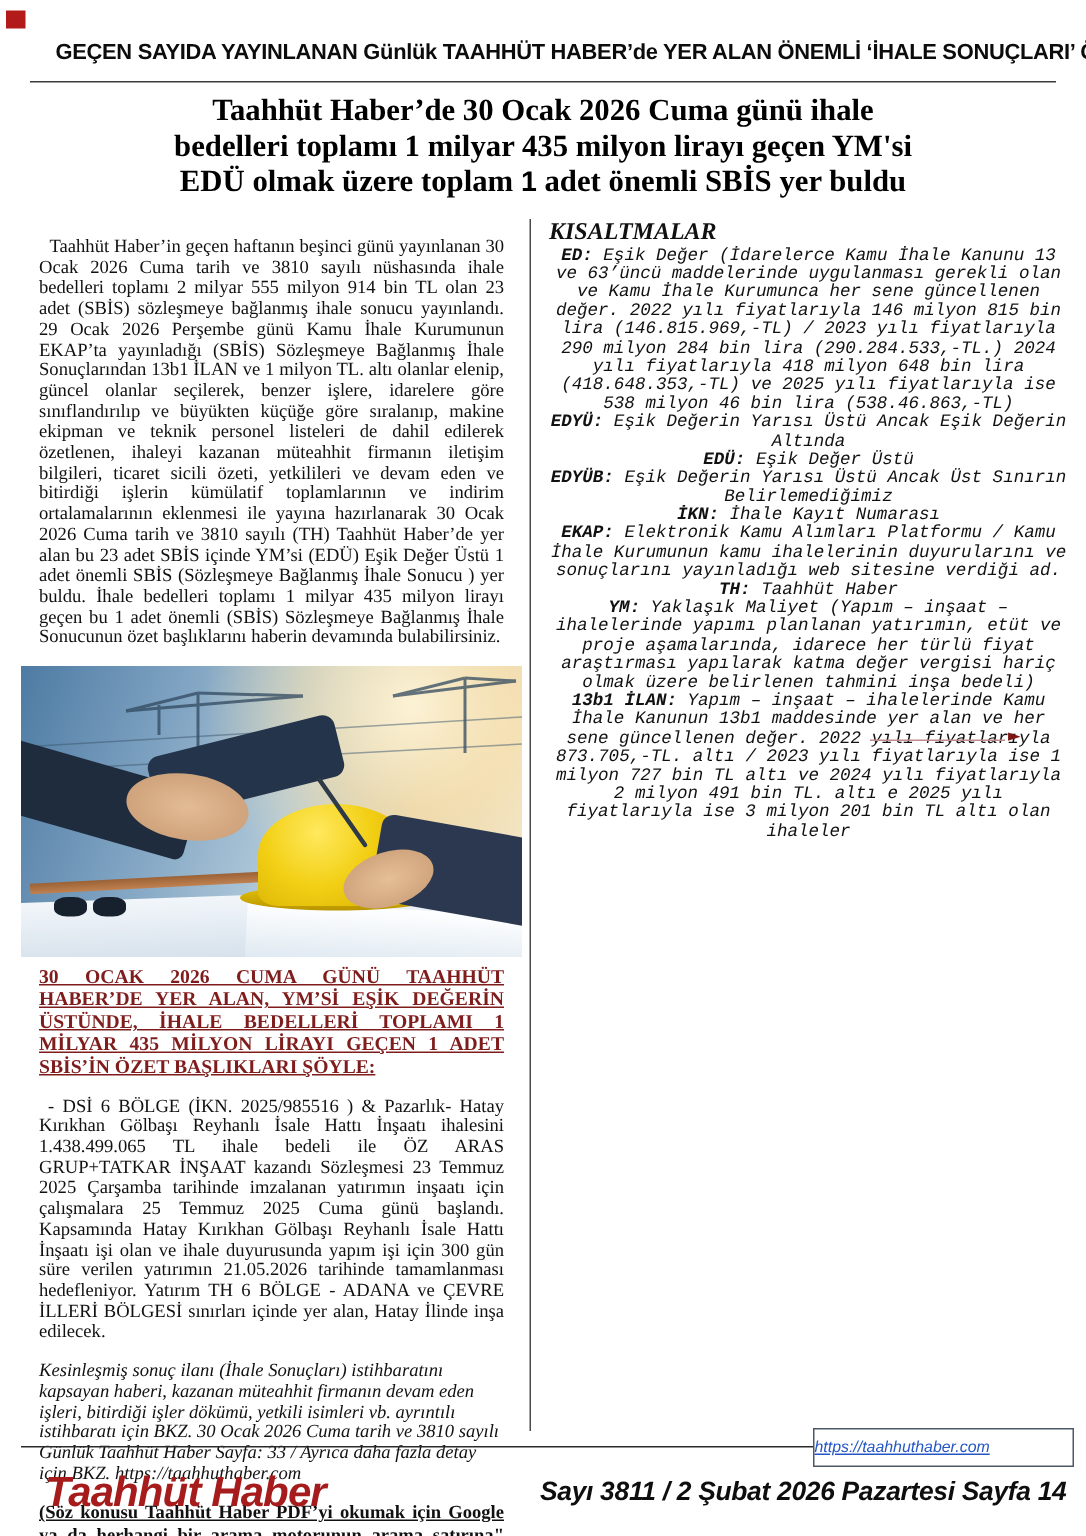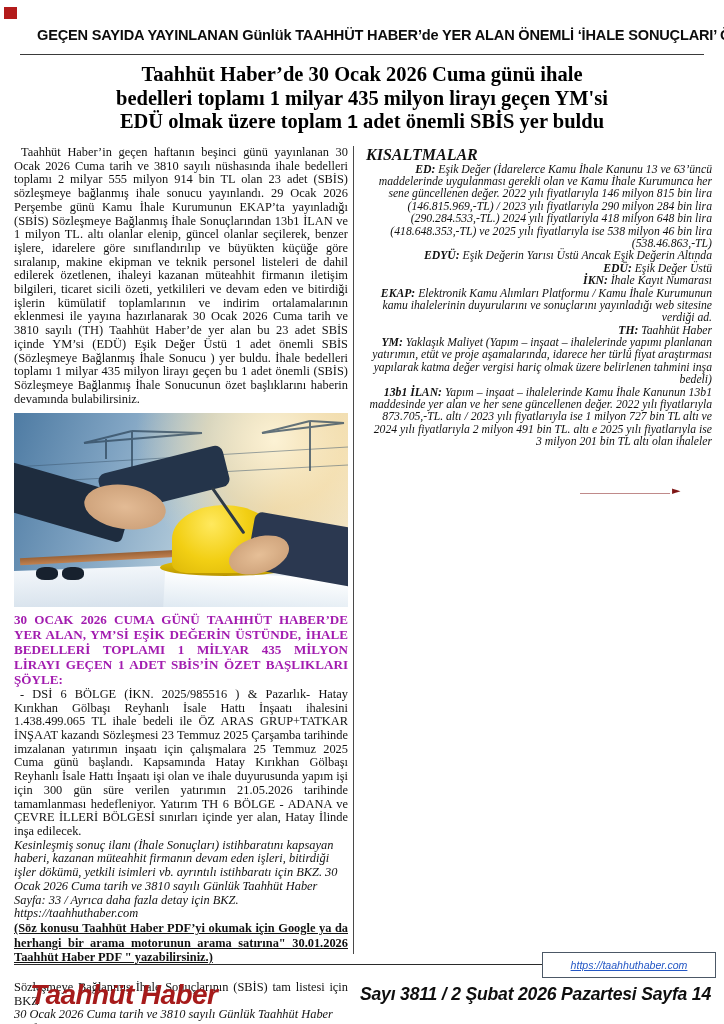--- a/index.html
+++ b/index.html
@@ -19,30 +19,30 @@
   
   .headline{
     position:absolute;top:63px;left:52px;width:620px;text-align:center;
     font-weight:bold;font-size:20.5px;line-height:23.5px;color:#000;
   }
   .headline .num-sans{font-family:"Liberation Sans", sans-serif;font-size:19px;}
   
   .col-left{position:absolute;left:14px;top:146px;width:334px;}
   .col-divider{position:absolute;left:353px;top:146px;height:808px;border-left:1.4px solid #4a4a4a;}
   .col-right{position:absolute;left:366px;top:146px;width:346px;}
-  .col-left p{margin:0;font-size:12.4px;line-height:1.105;text-align:justify;}
+  .col-left p{margin:12px;font-size:12.4px;line-height:1.105;text-align:justify;}
   .p-intro{text-indent:7px;}
-  .red-head{color:#a21caf;font-weight:bold;font-size:13.1px !important;line-height:1.14 !important;margin-top:6px !important;}
+  .red-head{color:#7f1d1d;font-weight:bold;font-size:13.1px !important;line-height:1.14 !important;margin-top:6px !important;text-decoration:underline;}
   .p-detail{text-indent:6px;}
   .p-italic{font-style:italic;text-align:left !important;}
   .p-boldline{font-weight:bold;text-decoration:underline;line-height:1.18 !important;}
   .p-list{margin-top:16px !important;}
   
   .abbr-title{margin:0;font-weight:bold;font-style:italic;font-size:16px;line-height:1.1;}
-  .abbr-item{margin:0;font-style:italic;font-size:11.7px;line-height:1.06;text-align:right;}
+  .abbr-item{margin:0;font-style:italic;font-size:11.7px;line-height:1.06;text-align:center;font-family:Liberation Mono, monospace;}
   .abbr-item .k{font-weight:bold;}
   .more-line{position:absolute;left:580px;top:493px;width:90px;border-top:1.3px solid #c08a8a;}
   .more-arrow{position:absolute;left:672px;top:484px;color:#7e1515;font-size:11px;font-family:"DejaVu Sans",sans-serif;}
   
   .photo{
     position:relative;width:334px;height:194px;margin:7px 0 6px 0;overflow:hidden;
     background:
       radial-gradient(circle at 78% 14%, rgba(255,244,214,0.95) 0%, rgba(255,228,170,0.55) 22%, rgba(255,255,255,0) 45%),
       linear-gradient(108deg,#4e7ba3 0%,#7fa3c2 28%,#aec7d8 52%,#dccfae 74%,#f6ecd4 100%);
   }
@@ -62,21 +62,21 @@
   .paper{position:absolute;left:-8px;bottom:-16px;width:360px;height:58px;background:linear-gradient(#f2f6fa,#cbd9e6);transform:rotate(-2deg);}
   .paper2{position:absolute;left:150px;bottom:-8px;width:200px;height:40px;background:linear-gradient(#ffffff,#dde8f1);transform:rotate(3deg);}
   .ruler{position:absolute;left:6px;bottom:46px;width:160px;height:7px;background:linear-gradient(#9a6236,#c08150);transform:rotate(-3deg);}
   .shades{position:absolute;left:22px;bottom:26px;width:52px;height:14px;}
   .shades:before,.shades:after{content:"";position:absolute;top:0;width:22px;height:13px;background:#17212e;border-radius:40%;}
   .shades:before{left:0;} .shades:after{left:26px;}
   
   .footer-rule{position:absolute;top:964px;left:14px;width:696px;border-top:1.7px solid #2a2a2a;}
   .link-box{
     position:absolute;top:952px;left:542px;width:172px;height:24px;background:#ffffff;
-    border:1.6px solid #4c5866;display:flex;align-items:center;justify-content:center;cursor:pointer;
+    border:1.6px solid #4c5866;display:flex;align-items:center;cursor:pointer;
   }
   .link-box span{
     font-family:"Liberation Sans", sans-serif;font-style:italic;font-size:10.6px;
     color:#2457c5;text-decoration:underline;
   }
   .logo{
     position:absolute;top:979px;left:30px;
     font-family:"Liberation Sans", sans-serif;font-weight:bold;font-style:italic;
     font-size:28px;color:#a61b1b;letter-spacing:-0.6px;
   }
@@ -144,20 +144,21 @@
 
 </div>
 
 <div class="col-divider"></div>
 
 <div class="col-right">
   <p class="abbr-title">KISALTMALAR</p>
   <p class="abbr-item"><span class="k">ED:</span><span> Eşik Değer (İdarelerce Kamu İhale Kanunu 13 ve 63’üncü maddelerinde uygulanması gerekli olan ve Kamu İhale Kurumunca her sene güncellenen değer. 2022 yılı fiyatlarıyla  146 milyon 815 bin lira (146.815.969,-TL) / 2023 yılı fiyatlarıyla 290 milyon 284 bin lira (290.284.533,-TL.) 2024 yılı fiyatlarıyla  418 milyon 648 bin lira (418.648.353,-TL) ve 2025 yılı fiyatlarıyla ise  538  milyon 46  bin lira (538.46.863,-TL)</span></p>
   <p class="abbr-item"><span class="k">EDYÜ:</span><span> Eşik Değerin Yarısı Üstü Ancak Eşik Değerin Altında</span></p>
   <p class="abbr-item"><span class="k">EDÜ:</span><span> Eşik Değer Üstü</span></p>
+  <p class="abbr-item"><span class="k">EDYÜB:</span><span> Eşik Değerin Yarısı Üstü Ancak Üst Sınırın Belirlemediğimiz</span></p>
   <p class="abbr-item"><span class="k">İKN:</span><span> İhale Kayıt Numarası</span></p>
   <p class="abbr-item"><span class="k">EKAP:</span><span> Elektronik Kamu Alımları Platformu / Kamu İhale Kurumunun kamu ihalelerinin duyurularını ve sonuçlarını yayınladığı web sitesine verdiği ad.</span></p>
   <p class="abbr-item"><span class="k">TH:</span><span> Taahhüt Haber</span></p>
   <p class="abbr-item"><span class="k">YM:</span><span> Yaklaşık Maliyet (Yapım – inşaat – ihalelerinde yapımı planlanan yatırımın, etüt ve proje aşamalarında, idarece her türlü fiyat araştırması yapılarak katma değer vergisi hariç olmak üzere belirlenen tahmini inşa bedeli)</span></p>
   <p class="abbr-item"><span class="k">13b1 İLAN:</span><span> Yapım – inşaat – ihalelerinde Kamu İhale Kanunun 13b1 maddesinde yer alan ve her sene güncellenen değer. 2022 yılı fiyatlarıyla 873.705,-TL. altı / 2023 yılı fiyatlarıyla ise 1 milyon 727 bin TL altı ve 2024 yılı fiyatlarıyla  2 milyon 491 bin TL. altı e 2025 yılı fiyatlarıyla ise 3 milyon 201 bin  TL altı olan ihaleler</span></p>
 </div>
 
 <div class="more-line"></div>
 <div class="more-arrow">►</div>
 

